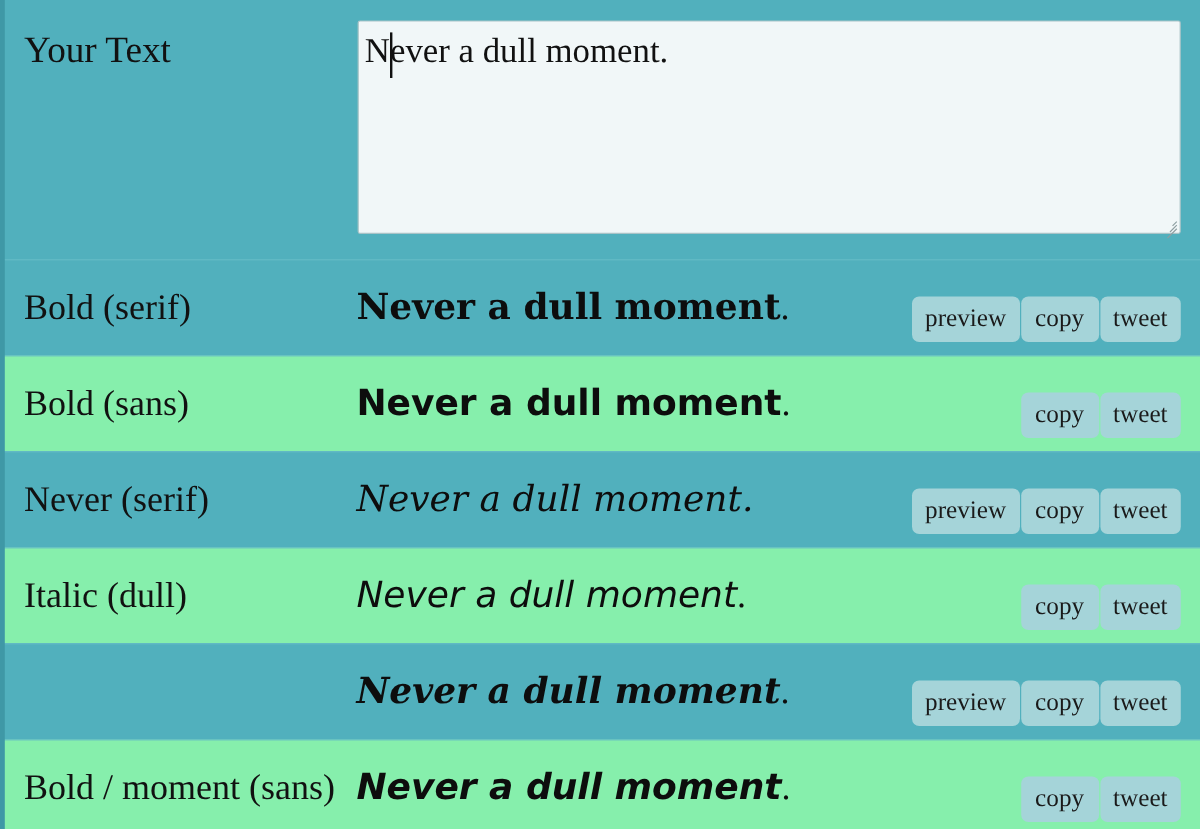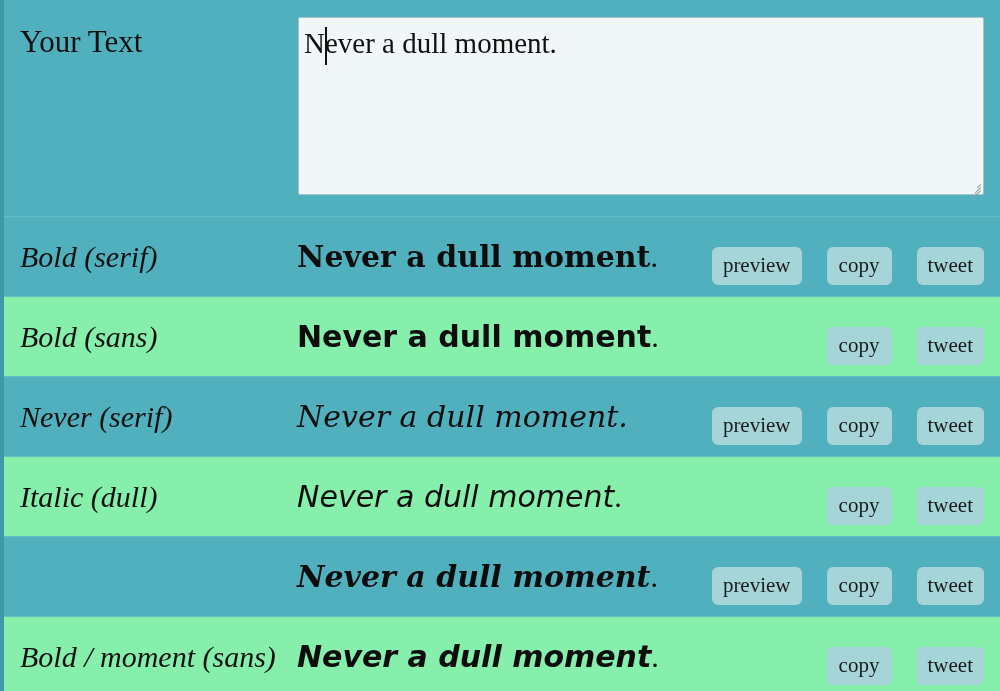--- a/index.html
+++ b/index.html
@@ -108,21 +108,20 @@
   .row.shade-a { background: #51b0bd; }
   .row.shade-b { background: #86efac; }
 
   .row-label {
     position: absolute;
     left: 20px;
     font-size: 30px;
     line-height: 34px;
     white-space: nowrap;
     color: #111;
-    font-style: italic;
   }
 
   .row-output {
     position: absolute;
     left: 297px;
     font-size: 30px;
     line-height: 34px;
     white-space: nowrap;
     color: #0d0d0d;
   }
@@ -137,21 +136,21 @@
   .v-ital-sans    { font-family: "DejaVu Sans", sans-serif;  font-weight: 400; font-style: italic; letter-spacing: -0.3px; }
   .v-bolditalic-serif { font-family: "DejaVu Serif", serif;  font-weight: 700; font-style: italic; }
   .v-bolditalic-sans  { font-family: "DejaVu Sans", sans-serif; font-weight: 700; font-style: italic; letter-spacing: -0.6px; }
 
   
   .row-actions {
     position: absolute;
     right: 16px;
     display: flex;
     align-items: flex-end;
-    gap: 25px;
+    gap: 1px;
     margin-top: 19px;
   }
   .act-btn {
     background: #a5d4d9;
     border: none;
     border-radius: 6px;
     font-family: "Liberation Serif", serif;
     font-size: 21px;
     line-height: 21px;
     color: #1a1a1a;

